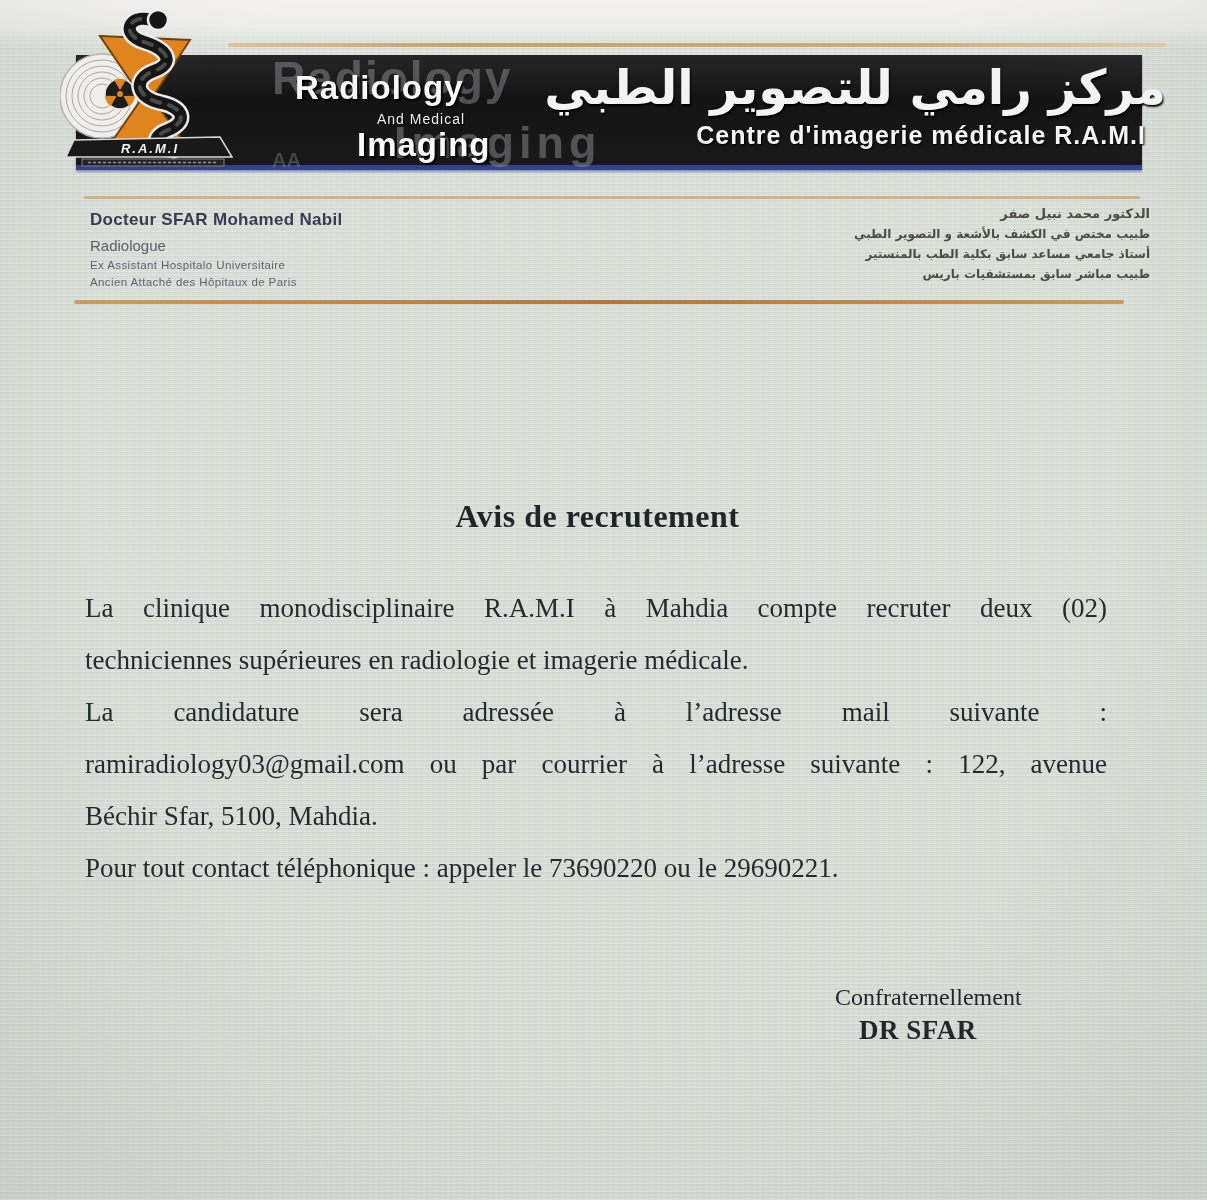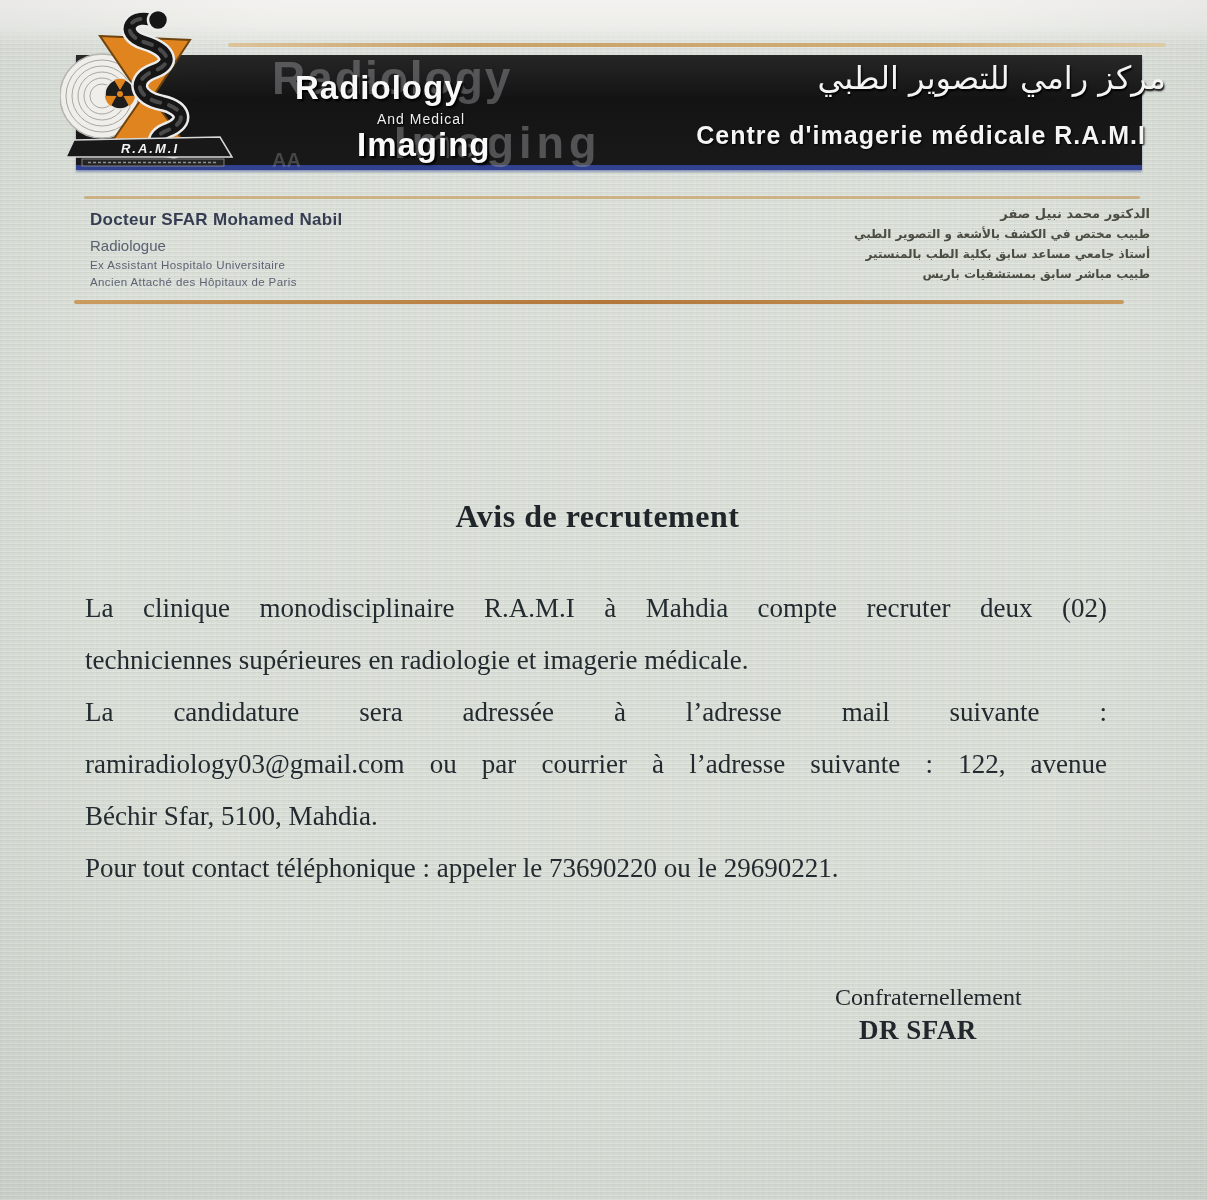--- a/index.html
+++ b/index.html
@@ -28,21 +28,21 @@
   .ghost{color:rgba(148,148,155,.48);font-weight:800;z-index:1;}
   .brand-ghost-radiology{left:196px;top:-4px;font-size:46px;letter-spacing:2px;}
   .brand-ghost-imaging{left:318px;top:62px;font-size:45px;letter-spacing:5px;}
   .brand-ghost-aa{left:196px;top:94px;font-size:20px;color:rgba(140,140,146,.4);font-weight:700;}
   .brand-radiology{left:219px;top:14px;font-size:33px;font-weight:800;color:#f8f8f8;z-index:2;
     letter-spacing:1px;text-shadow:2px 2px 2px #000;}
   .brand-and-medical{left:301px;top:56px;font-size:14px;font-weight:400;color:#efefef;z-index:2;
     letter-spacing:1px;text-shadow:1px 1px 1px #000;}
   .brand-imaging{left:281px;top:71px;font-size:33px;font-weight:800;color:#fafafa;z-index:2;
     letter-spacing:1px;text-shadow:2px 2px 2px #000;}
-  .header-arabic{left:520px;top:4px;width:570px;font-size:32px;font-weight:400;
+  .header-arabic{left:520px;top:4px;width:570px;text-align:center;font-size:48px;font-weight:700;
     color:#f3f3f3;direction:rtl;font-family:"DejaVu Sans",sans-serif;z-index:2;text-shadow:1px 2px 2px #000;}
   .header-subtitle{left:478px;top:66px;width:592px;text-align:right;font-size:25px;font-weight:700;
     color:#f5f5f5;letter-spacing:1px;z-index:2;text-shadow:1px 1px 2px #000;}
   .logo{position:absolute;left:60px;top:6px;width:182px;height:164px;z-index:3;}
 
   
   .sep1{position:absolute;left:84px;top:196px;width:1056px;height:3px;background:#c9a771;opacity:.8;border-radius:2px;}
   .sep2{position:absolute;left:74px;top:300px;width:1050px;height:4px;border-radius:2px;
     background:linear-gradient(90deg,#cb9c60,#b2763a 50%,#c89a5f);}
   .lh-fr{position:absolute;left:90px;top:210px;color:#3c4254;}

